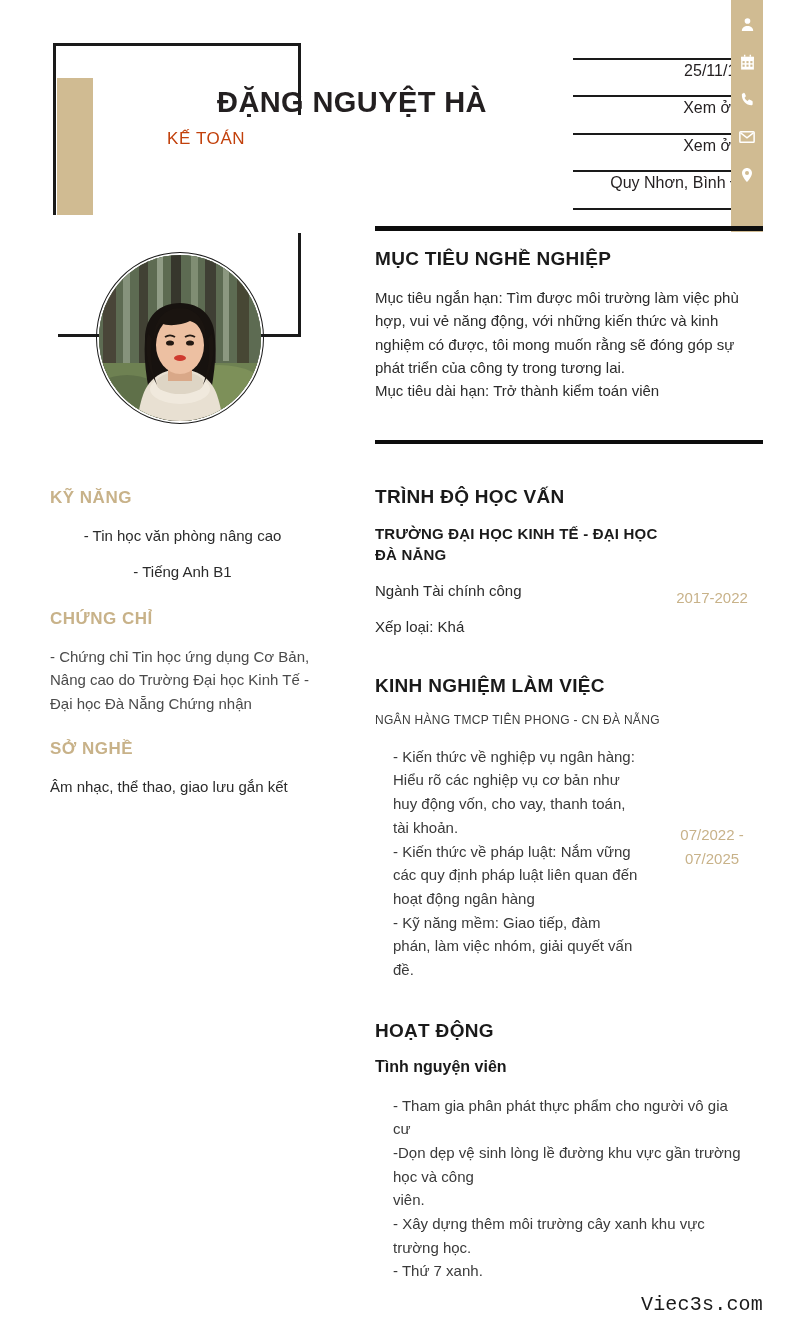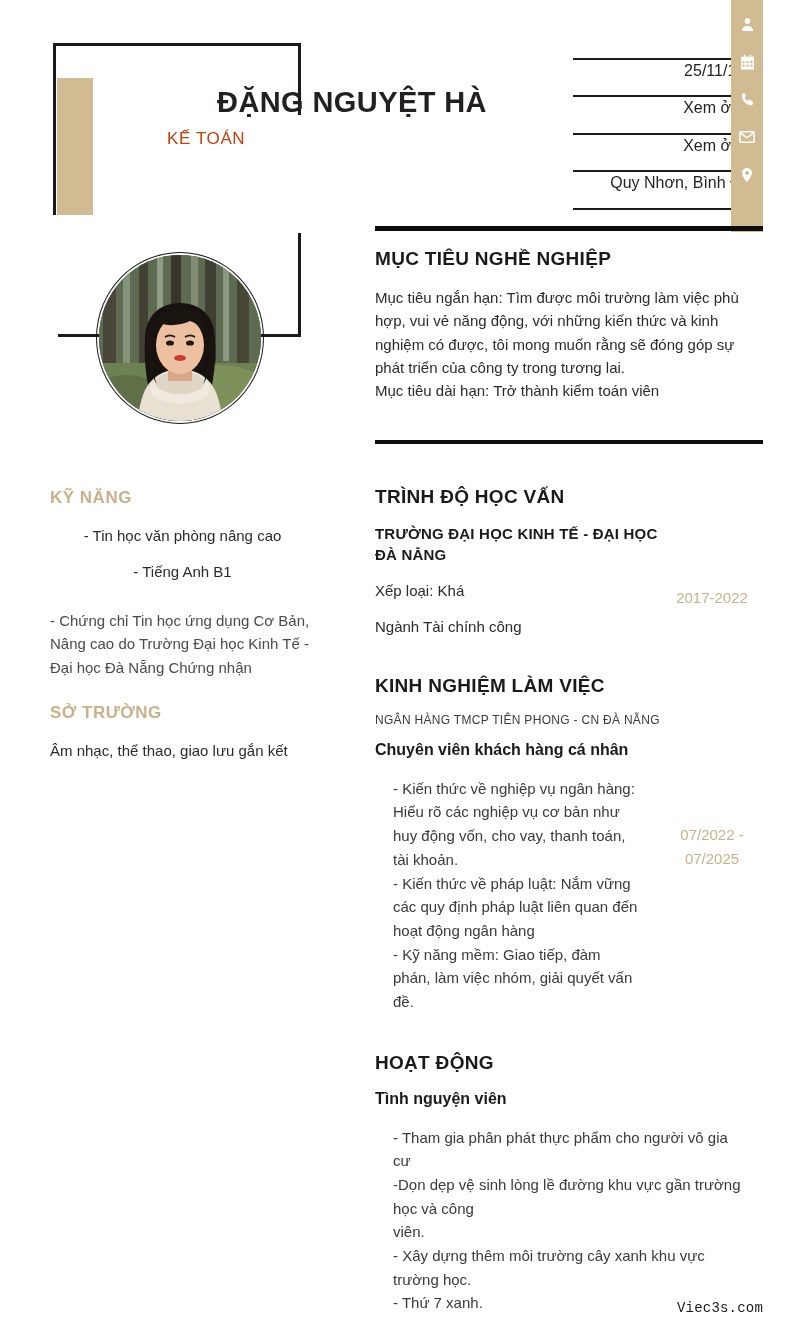--- a/index.html
+++ b/index.html
@@ -160,21 +160,21 @@
     font-size: 15px; color: #2b2b2b; line-height: 1.6; margin: 0 0 12px 0;
   }
   .bullets {
     font-size: 15px; color: #3a3a3a; line-height: 1.58; margin: 18px;
     white-space: pre-line;
   }
 
   .footer {
     position: absolute; right: 37px; bottom: 18px;
     font-family: "Liberation Mono", monospace;
-    font-size: 14px; color: #1a1a1a; letter-spacing: 0.2px;
+    font-size: 20px; color: #1a1a1a; letter-spacing: 0.2px;
   }
 </style>
 </head>
 <body>
 
 <div class="header">
 
   <div class="frame-border"></div>
   <div class="frame-gap-top-right"></div>
   <div class="frame-gap-bottom-left"></div>
@@ -292,55 +292,55 @@
   <div class="photo-ring"></div>
 </div>
 
 <div class="left-col">
 
   <div class="left-heading">KỸ NĂNG</div>
   <p class="left-item">- Tin học văn phòng nâng cao</p>
   <p class="left-item">- Tiếng Anh B1</p>
 
   <div class="gap-md"></div>
+  <div class="left-heading">CHỨNG CHỈ</div>
   <p class="left-para">- Chứng chỉ Tin học ứng dụng Cơ Bản, Nâng cao do Trường Đại học Kinh Tế - Đại học Đà Nẵng Chứng nhận</p>
 
   <div class="gap-lg"></div>
-  <div class="left-heading">SỞ TRƯỜNG</div>
+  <div class="left-heading">SỞ NGHỀ</div>
   <p class="left-para justify">Âm nhạc, thể thao, giao lưu gắn kết</p>
 </div>
 
 <div class="right-col">
 
   <div>
     <div class="sec-title">MỤC TIÊU NGHỀ NGHIỆP</div>
     <p class="body-text" style="white-space:pre-line;">Mục tiêu ngắn hạn: Tìm được môi trường làm việc phù hợp, vui vẻ năng động, với những kiến thức và kinh nghiệm có được, tôi mong muốn rằng sẽ đóng góp sự phát triển của công ty trong tương lai.
 Mục tiêu dài hạn: Trở thành kiểm toán viên</p>
   </div>
 
   <div class="divider"></div>
 
   <div style="margin-top:42px;">
     <div class="sec-title">TRÌNH ĐỘ HỌC VẤN</div>
     <div class="entry">
       <div class="entry-main">
         <p class="org-name">TRƯỜNG ĐẠI HỌC KINH TẾ - ĐẠI HỌC ĐÀ NẴNG</p>
+        <p class="sub-line">Ngành Tài chính công</p>
         <p class="sub-line">Xếp loại: Khá</p>
-        <p class="sub-line">Ngành Tài chính công</p>
       </div>
       <div class="entry-date" style="top:62px;">2017-2022</div>
     </div>
   </div>
 
   <div style="margin-top:36px;">
     <div class="sec-title">KINH NGHIỆM LÀM VIỆC</div>
     <div class="entry">
       <div class="entry-main">
         <p class="org-small">NGÂN HÀNG TMCP TIÊN PHONG - CN ĐÀ NẴNG</p>
-        <p class="job-title">Chuyên viên khách hàng cá nhân</p>
         <p class="bullets">- Kiến thức về nghiệp vụ ngân hàng: Hiểu rõ các nghiệp vụ cơ bản như huy động vốn, cho vay, thanh toán, tài khoản.
 - Kiến thức về pháp luật: Nắm vững các quy định pháp luật liên quan đến hoạt động ngân hàng
 - Kỹ năng mềm: Giao tiếp, đàm phán, làm việc nhóm, giải quyết vấn đề.</p>
       </div>
       <div class="entry-date" style="top:110px;">07/2022 - 07/2025</div>
     </div>
   </div>
 
   <div style="margin-top:38px;">
     <div class="sec-title">HOẠT ĐỘNG</div>

